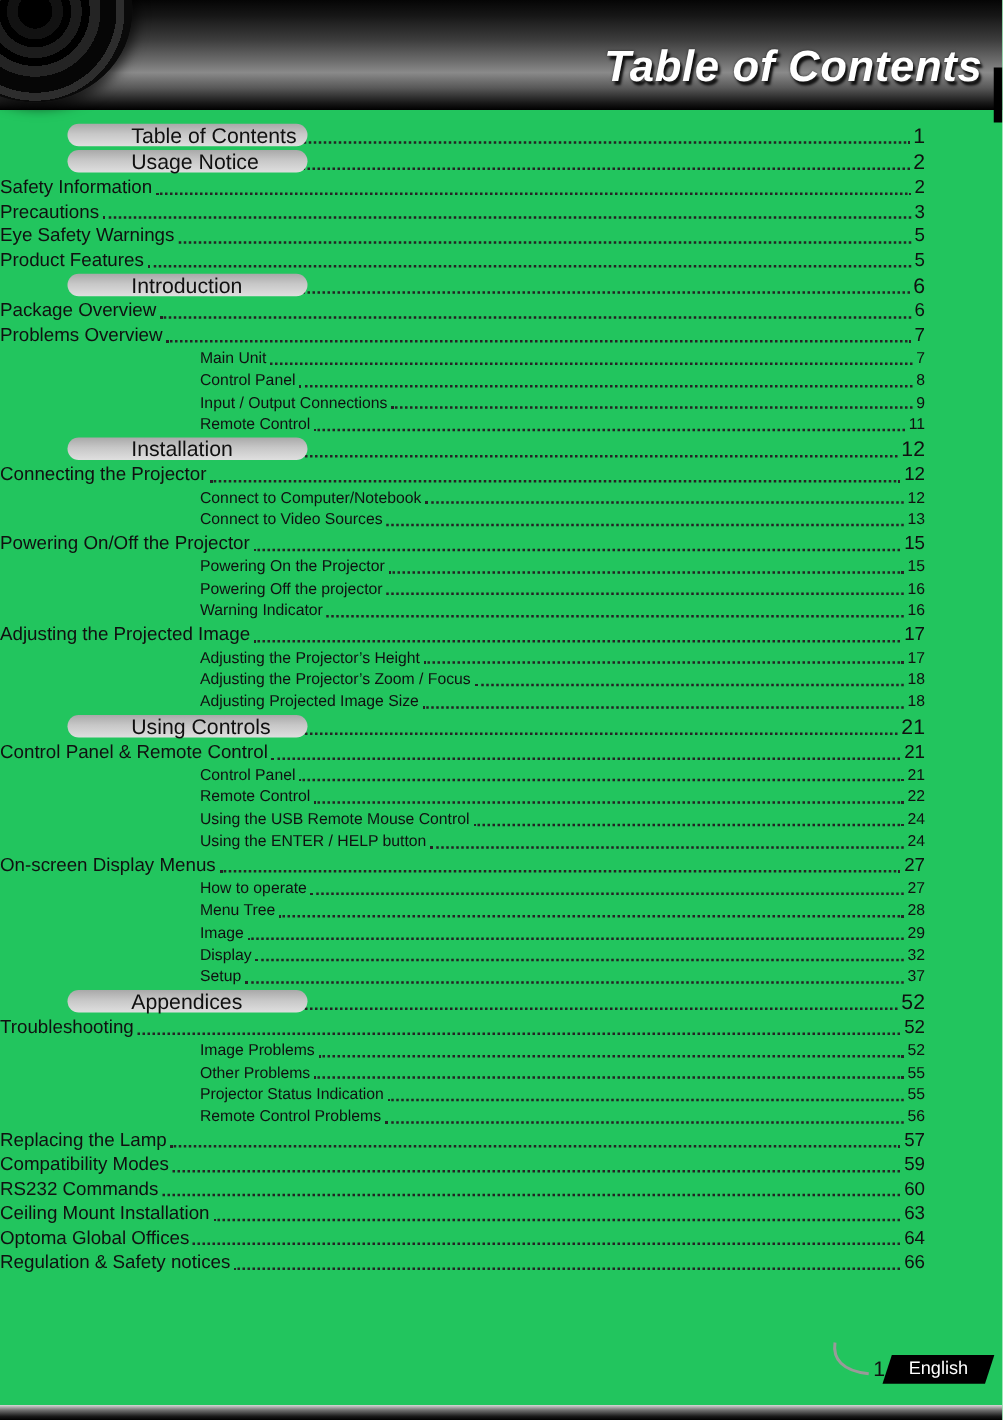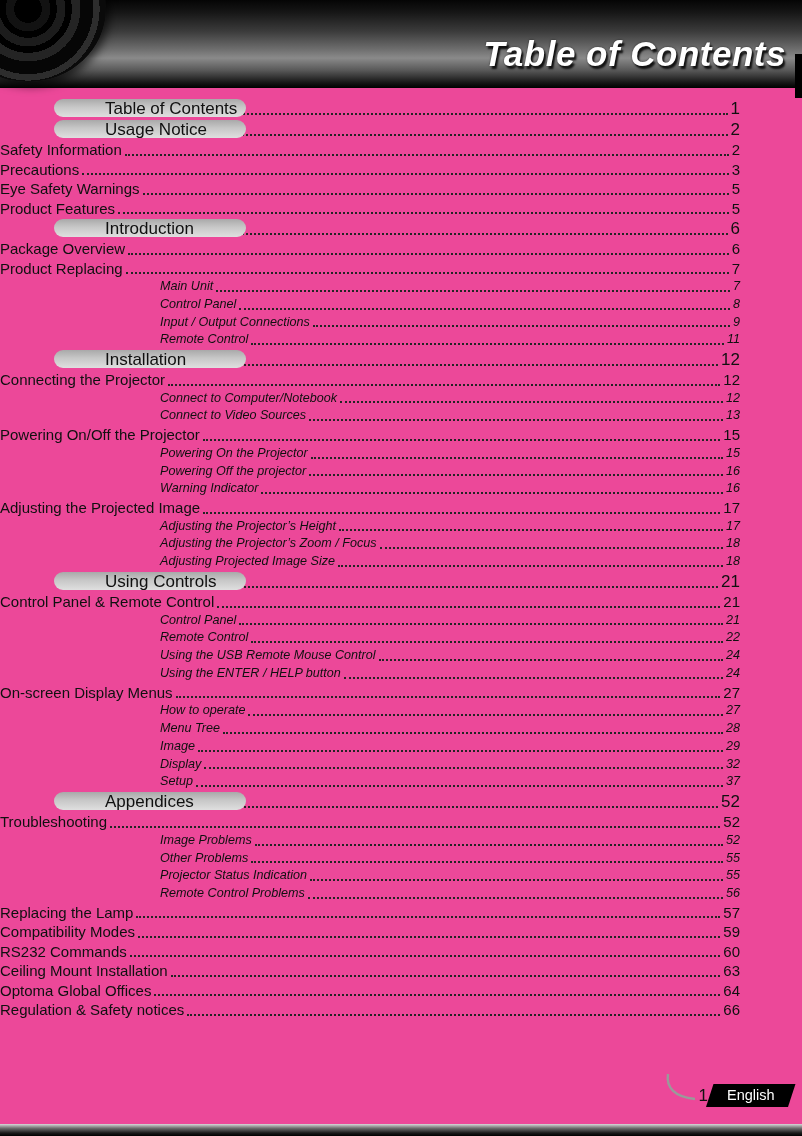--- a/index.html
+++ b/index.html
@@ -1,18 +1,18 @@
 <!DOCTYPE html>
 <html><head>
 <meta charset="utf-8">
 <style>
   * { margin:0; padding:0; box-sizing:border-box; }
   html,body { background:#fff; }
   body { width:802px; height:1136px; font-family:"Liberation Sans", sans-serif; color:#101010; }
-  .page { position:relative; width:802px; height:1136px; overflow:hidden; background:#ec4899; }
+  .page { position:relative; width:802px; height:1136px; overflow:hidden; background:#22c55e; }
 
   
   .header {
     position:absolute; top:0; left:0; width:802px; height:88px;
     background: linear-gradient(180deg,
       #050505 0%, #161616 14%, #3c3c3c 36%, #6e6e6e 56%,
       #8a8a8a 66%, #585858 80%, #161616 94%, #000 100%);
   }
   .lens {
     position:absolute; left:-50px; top:-64px; width:156px; height:146px; border-radius:50%;
@@ -39,21 +39,21 @@
 
   .lvl0 { padding-left:105px; font-size:17px; }
   .lvl0 .label, .lvl0 .pagenum { line-height:21px; }
   .lvl0::before {
     content:""; position:absolute; left:54px; top:1px; width:192px; height:18px;
     border-radius:9px; z-index:0;
     background: linear-gradient(180deg,#a9a9a9 0%, #c7c7c7 45%, #dfdfdf 100%);
   }
   .lvl1 { font-size:15px; }
   .lvl1 .label, .lvl1 .pagenum { line-height:19.5px; }
-  .lvl2 { padding-left:160px; font-size:12.6px;font-style:italic; }
+  .lvl2 { padding-left:160px; font-size:12.6px; }
   .lvl2 .label, .lvl2 .pagenum { line-height:17.8px; }
 
   
   .footer-pagenum {
     position:absolute; right:94px; bottom:30px; display:flex; align-items:flex-end;
     font-size:17px; color:#111;
   }
   .footer-pagenum .arc { margin-right:3px; display:block; }
   .lang-badge {
     position:absolute; right:14px; bottom:29px; width:82px; height:23px;
@@ -114,21 +114,21 @@
         <span class="label">Introduction</span>
         <span class="dots"></span>
         <span class="pagenum">6</span>
       </div>
       <div class="row lvl1">
         <span class="label">Package Overview</span>
         <span class="dots"></span>
         <span class="pagenum">6</span>
       </div>
       <div class="row lvl1">
-        <span class="label">Product Replacing</span>
+        <span class="label">Problems Overview</span>
         <span class="dots"></span>
         <span class="pagenum">7</span>
       </div>
       <div class="row lvl2">
         <span class="label">Main Unit</span>
         <span class="dots"></span>
         <span class="pagenum">7</span>
       </div>
       <div class="row lvl2">
         <span class="label">Control Panel</span>

